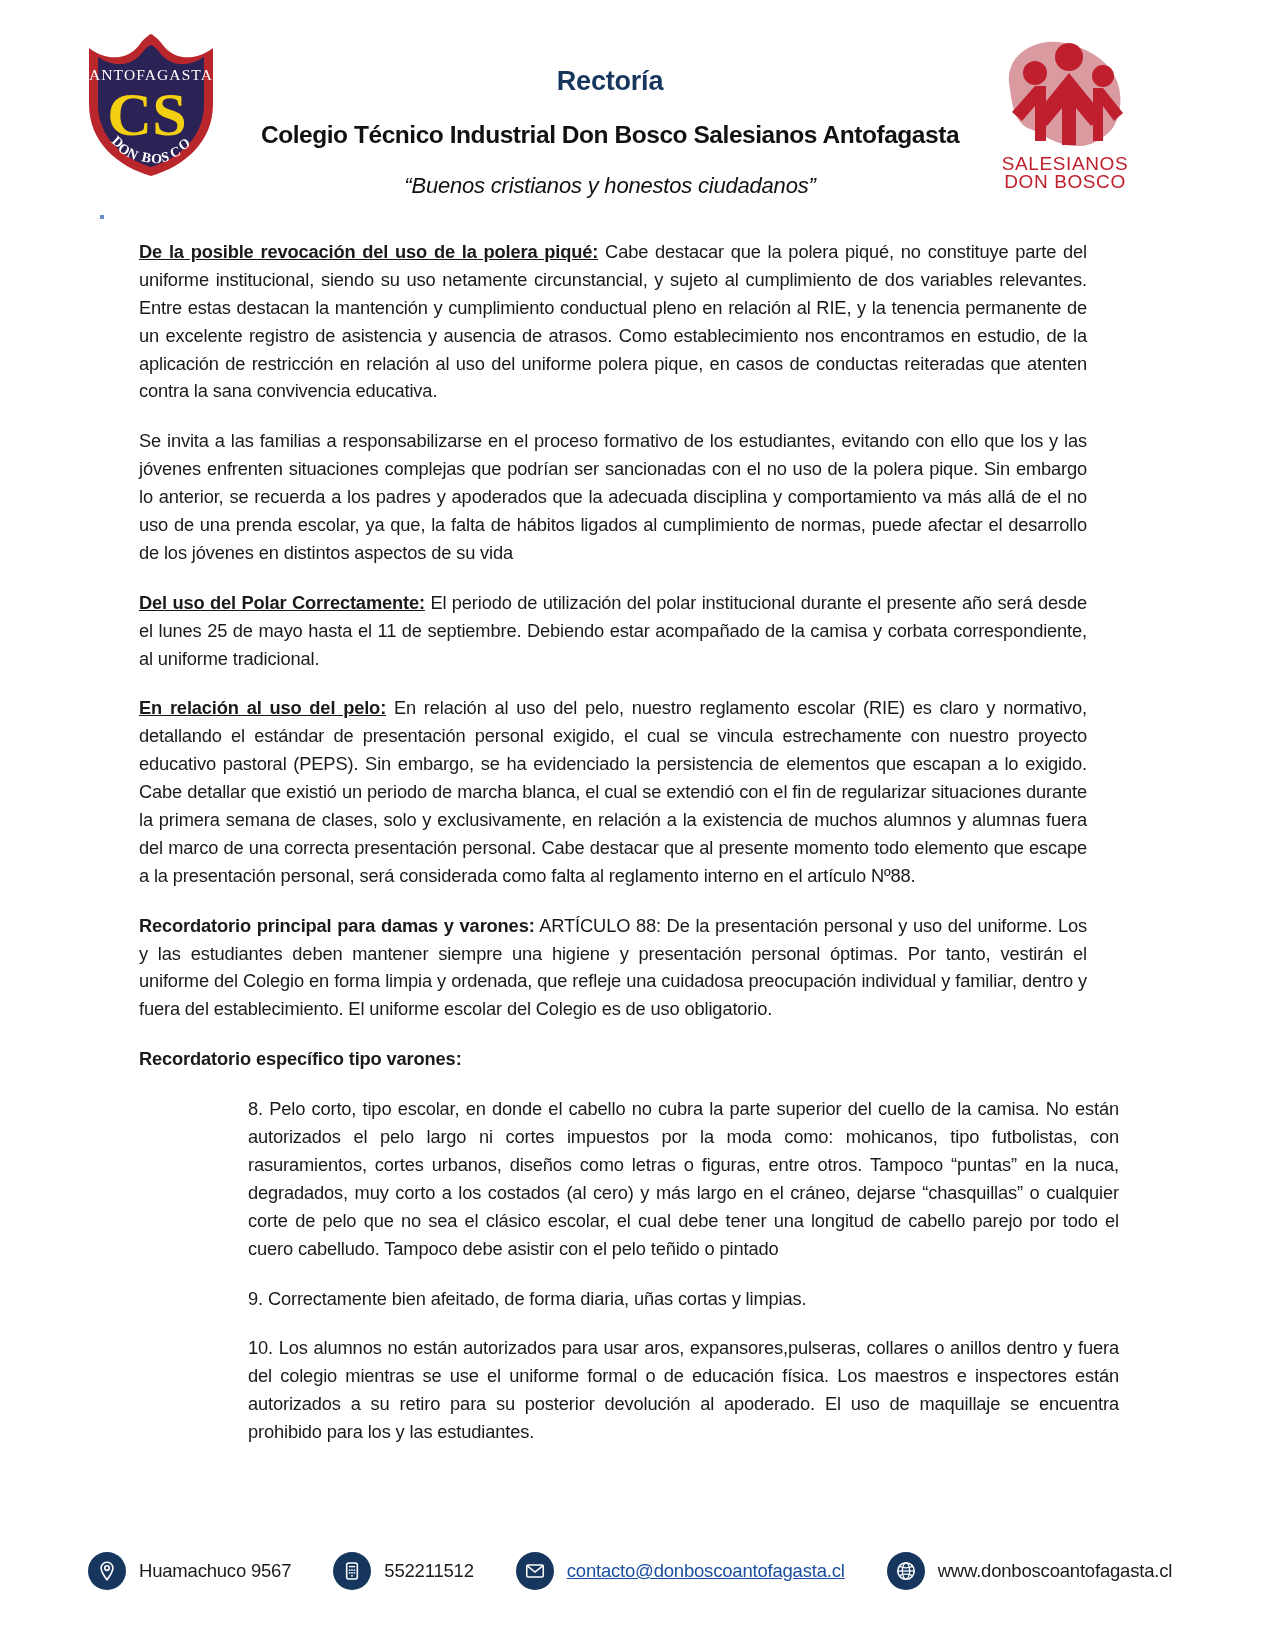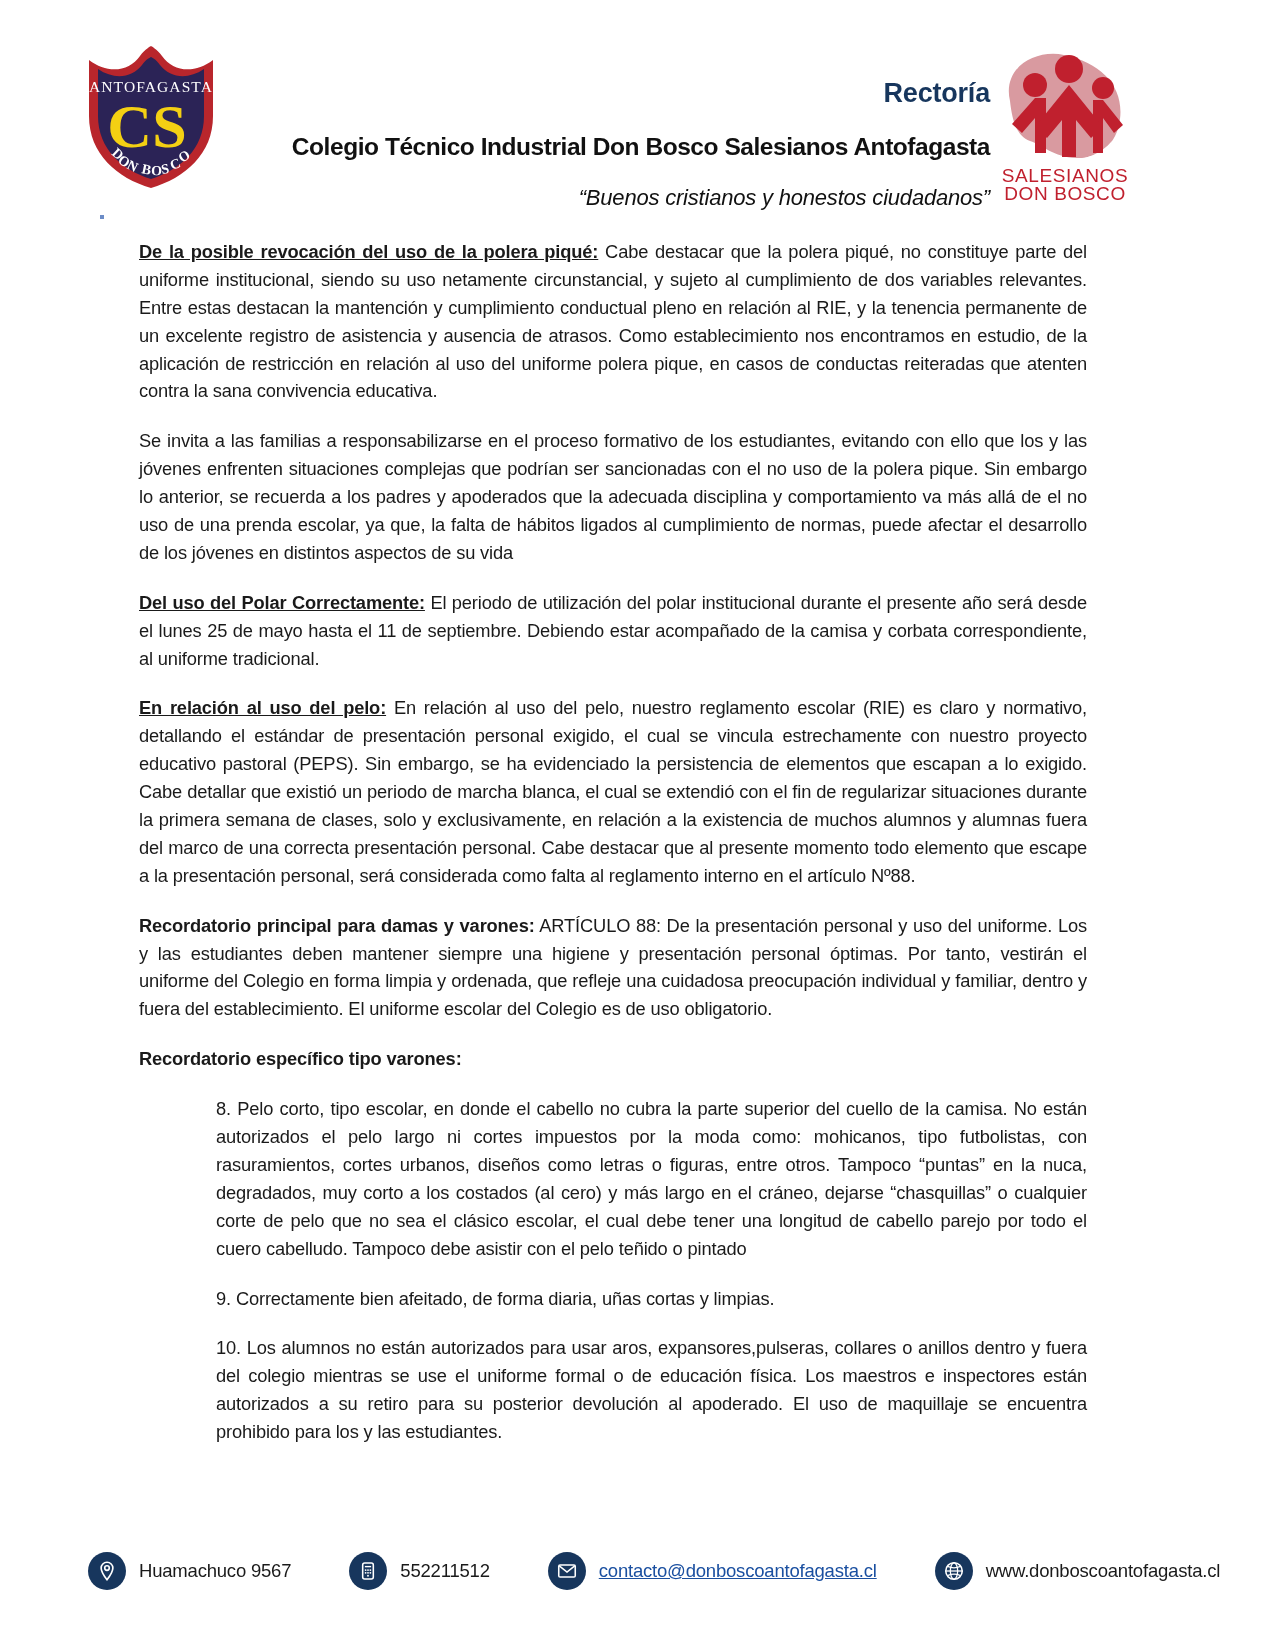--- a/index.html
+++ b/index.html
@@ -10,29 +10,29 @@
     background: #ffffff;
     font-family: "Liberation Sans", sans-serif;
     color: #1a1a1a;
     position: relative;
     overflow: hidden;
   }
 
   
   .header {
     position: absolute;
-    left: 0; top: 16px;
+    left: 0; top: 4px;
     width: 1275px;
     height: 205px;
   }
   .header-center {
     position: absolute;
     left: 230px; top: 62px;
     width: 760px;
-    text-align: right;
+    text-align: center;
   }
   .title-main {
     font-size: 27px;
     font-weight: bold;
     color: #17365d;
     letter-spacing: -0.2px;
     line-height: 1.15;
   }
   .title-sub {
     font-size: 24.5px;
@@ -86,21 +86,21 @@
     font-weight: bold;
     text-decoration: underline;
   }
   .lead-b {
     font-weight: bold;
   }
   .indent-block {
     margin-left: 77px;
     width: 871px;
   }
-  .indent-block p.para { width: 100%; }
+  .indent-block p.para { width: 100%; margin-left: 32px; }
   .sec-heading {
     margin: 0 0 22px 0;
     font-size: 18.3px;
     line-height: 1.525;
     font-weight: bold;
     letter-spacing: -0.15px;
   }
   .gap-before { margin-top: 26px; }
 
   
@@ -109,21 +109,21 @@
     left: 0; bottom: 0;
     width: 1275px;
     height: 120px;
   }
   .footer-row {
     position: absolute;
     left: 88px; top: 22px;
     width: 1100px;
     display: flex;
     align-items: center;
-    gap: 16px;
+    gap: 0px;
   }
   .f-item {
     display: flex;
     align-items: center;
     gap: 13px;
     white-space: nowrap;
   }
   .f-item + .f-item { margin-left: 42px; }
   .f-icon {
     width: 38px; height: 38px;

